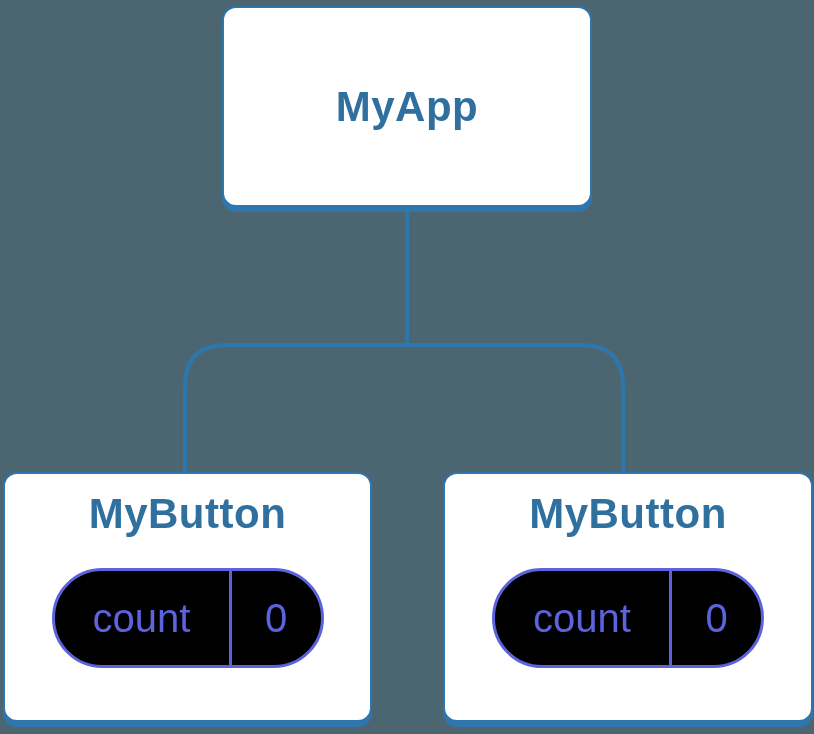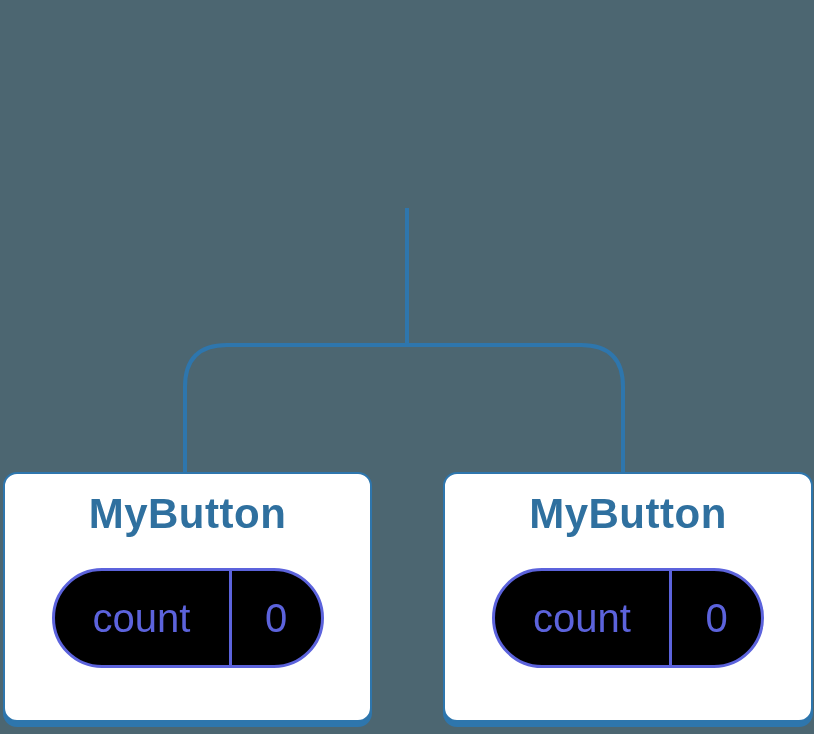--- a/index.html
+++ b/index.html
@@ -78,20 +78,23 @@
 </head>
 <body>
 
 <div class="stage">
 
   <svg class="connectors" viewBox="0 0 814 734" fill="none" xmlns="http://www.w3.org/2000/svg">
     <path d="M407 208 L407 347" stroke-width="4" stroke="#2e76ad"></path>
     <path d="M185 474 L185 387 Q185 345 227 345 L581 345 Q623 345 623 387 L623 474" stroke-width="4" stroke="#2e76ad"></path>
   </svg>
 
+  <div class="card card-root">
+    <div class="card-title">MyApp</div>
+  </div>
 
   <div class="card card-child left">
     <div class="card-title">MyButton</div>
     <div class="state-pill">
       <span class="state-key">count</span>
       <span class="state-value">0</span>
     </div>
   </div>
 
   <div class="card card-child right">

